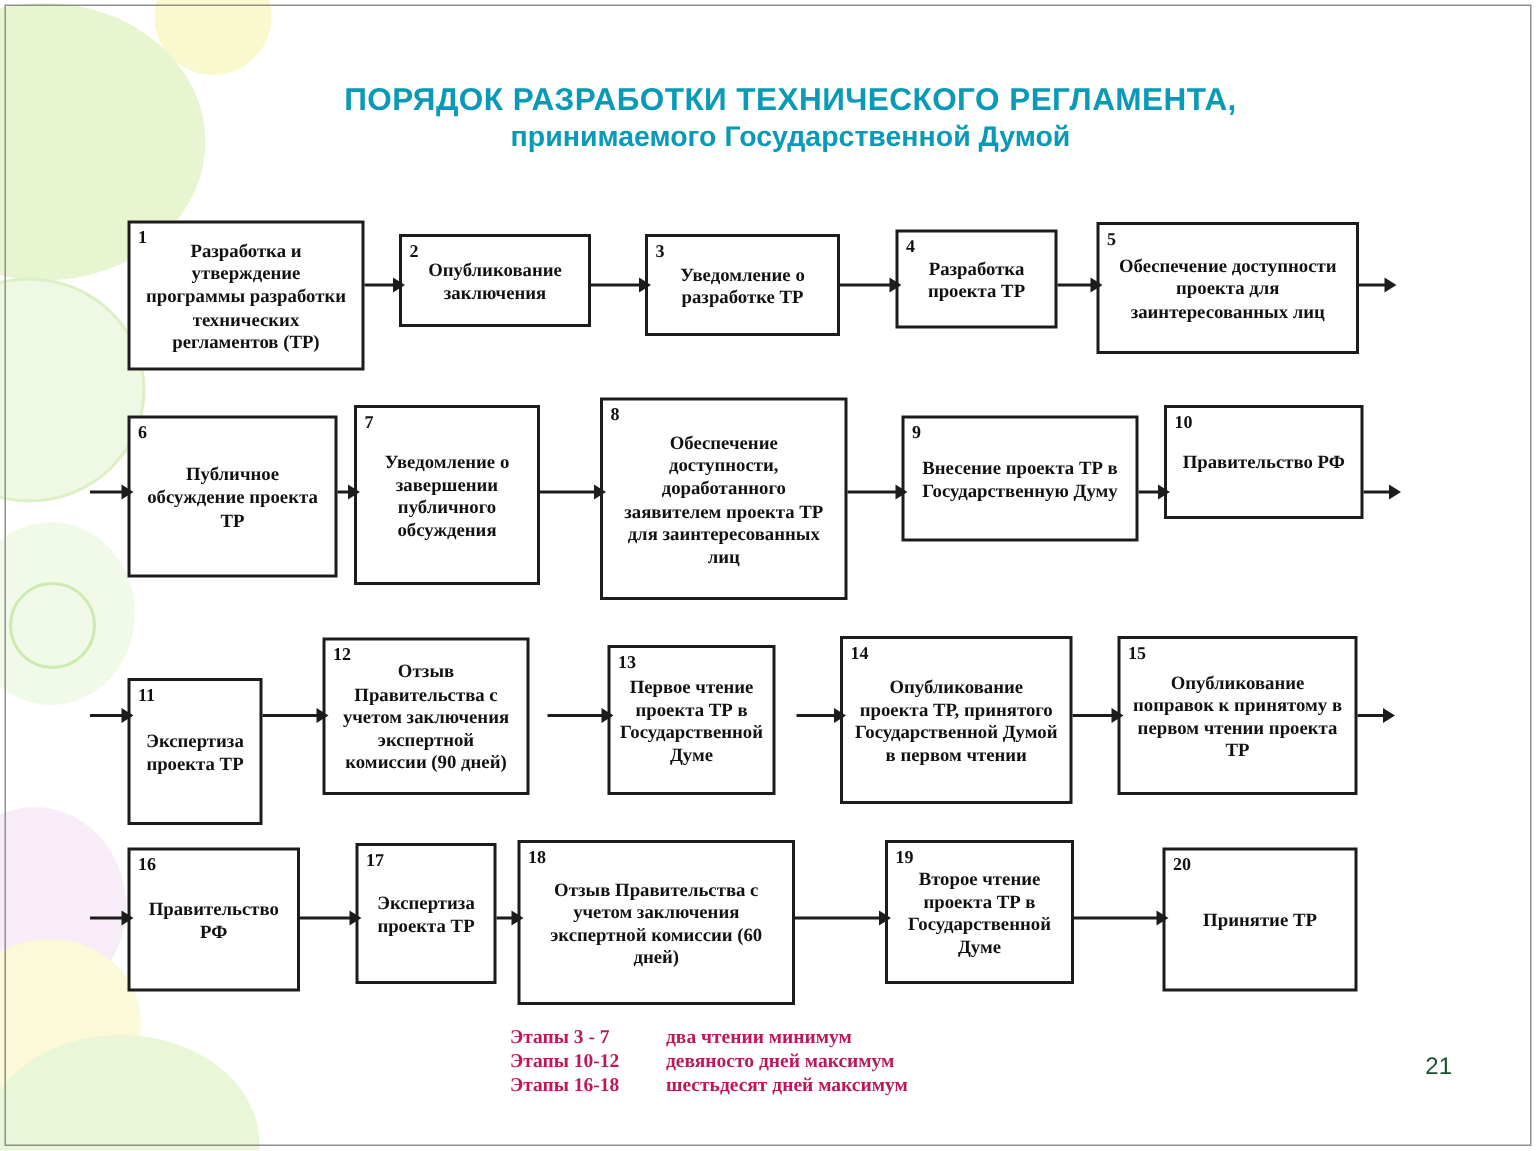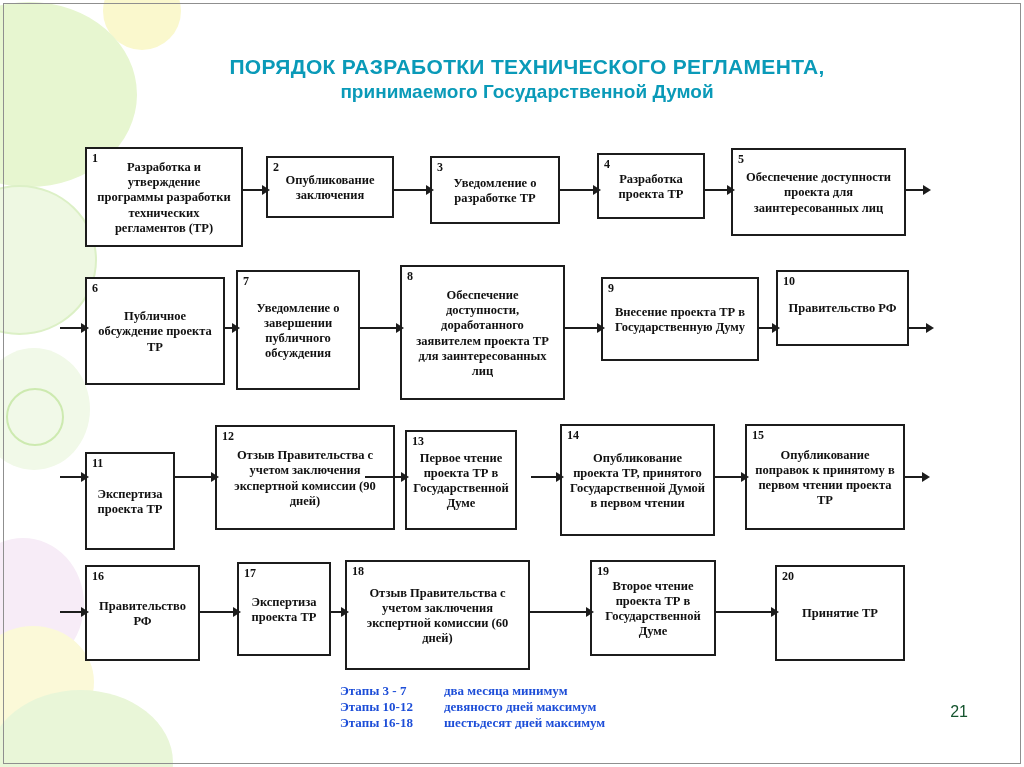--- a/index.html
+++ b/index.html
@@ -11,21 +11,21 @@
   .title { position:absolute; left:60px; right:30px; top:55px; text-align:center;
            font-family:"Liberation Sans", sans-serif; font-weight:bold; color:#0a9ab8; z-index:2; }
   .title .l1 { font-size:21px; letter-spacing:0.3px; }
   .title .l2 { font-size:19px; margin-top:2px; }
   .box { position:absolute; border:2px solid #1c1c1c; background:#ffffff; display:flex; align-items:center; justify-content:center;
          text-align:center; font-weight:bold; font-size:12.5px; line-height:1.22; padding:6px 7px 4px 7px; z-index:1; color:#111111; }
   .box .num { position:absolute; top:2px; left:5px; font-size:12px; font-weight:bold; }
   .arrow { position:absolute; height:2px; background:#1c1c1c; z-index:1; }
   .arrow::after { content:""; position:absolute; right:-7px; top:-4px; width:0; height:0;
                   border-left:8px solid #1c1c1c; border-top:5px solid transparent; border-bottom:5px solid transparent; }
-  .legend { position:absolute; left:340px; top:683px; font-size:13px; font-weight:bold; color:#1d4ed8; z-index:1; }
+  .legend { position:absolute; left:340px; top:683px; font-size:13px; font-weight:bold; color:#be185d; z-index:1; }
   .legend-row { display:flex; line-height:16px; }
   .legend-range { width:104px; }
   .page-num { position:absolute; right:56px; top:703px; font-family:"Liberation Sans", sans-serif;
               font-size:16px; color:#14532d; z-index:2; }
 </style>
 </head>
 <body>
 
 <div class="slide">
 
@@ -97,21 +97,21 @@
   <div class="arrow" style="left:225px; top:327px; width:8px;"></div>
   <div class="arrow" style="left:360px; top:327px; width:37px;"></div>
   <div class="arrow" style="left:565px; top:327px; width:33px;"></div>
   <div class="arrow" style="left:759px; top:327px; width:14px;"></div>
   <div class="arrow" style="left:909px; top:327px; width:18px;"></div>
 
   <div class="box" style="left:85px; top:428px; width:90px; height:98px;margin-top:24px;">
     <span class="num">11</span>
     <span>Экспертиза проекта ТР</span>
   </div>
-  <div class="box" style="left:215px; top:425px; width:180px; height:105px;">
+  <div class="box" style="left:215px; top:425px; width:138px; height:105px;">
     <span class="num">12</span>
     <span>Отзыв Правительства с учетом заключения экспертной комиссии (90 дней)</span>
   </div>
   <div class="box" style="left:405px; top:430px; width:112px; height:100px;">
     <span class="num">13</span>
     <span>Первое чтение проекта ТР в Государственной Думе</span>
   </div>
   <div class="box" style="left:560px; top:424px; width:155px; height:112px;">
     <span class="num">14</span>
     <span>Опубликование проекта ТР, принятого Государственной Думой в первом чтении</span>
@@ -151,21 +151,21 @@
 
   <div class="arrow" style="left:60px; top:611px; width:22px;"></div>
   <div class="arrow" style="left:200px; top:611px; width:34px;"></div>
   <div class="arrow" style="left:331px; top:611px; width:11px;"></div>
   <div class="arrow" style="left:530px; top:611px; width:57px;"></div>
   <div class="arrow" style="left:716px; top:611px; width:56px;"></div>
 
   <div class="legend">
     <div class="legend-row">
       <span class="legend-range">Этапы 3 - 7</span>
-      <span>два месяца минимум</span>
+      <span>два чтении минимум</span>
     </div>
     <div class="legend-row">
       <span class="legend-range">Этапы 10-12</span>
       <span>девяносто дней максимум</span>
     </div>
     <div class="legend-row">
       <span class="legend-range">Этапы 16-18</span>
       <span>шестьдесят дней максимум</span>
     </div>
   </div>

